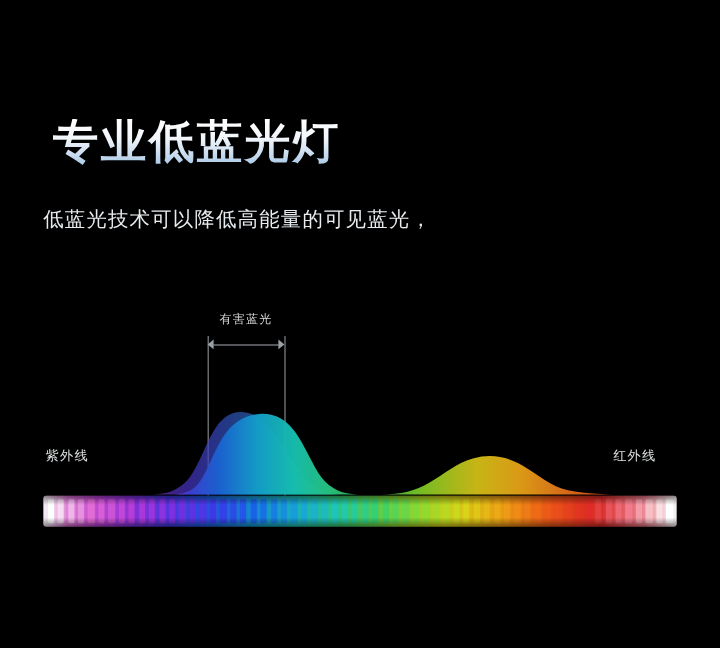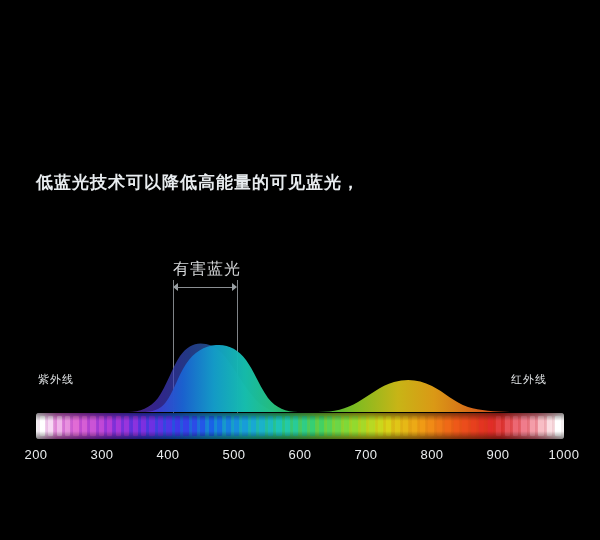--- a/index.html
+++ b/index.html
@@ -29,21 +29,21 @@
     -webkit-background-clip: text;
     background-clip: text;
     color: transparent;
     -webkit-text-fill-color: transparent;
     white-space: nowrap;
   }
   .subtitle {
     position: absolute;
     left: 36px;
     font-size: 17px;
-    font-weight: 700;
+    font-weight: 400;
     color: #e8ecef;
     letter-spacing: 1px;
     white-space: nowrap;
   }
   .subtitle.l1 { top: 154px; }
   .subtitle.l2 { top: 190px; }
 
   
   .chart {
     position: absolute;
@@ -53,21 +53,21 @@
     height: 240px;
   }
 
   
   .harm-label {
     position: absolute;
     left: 173px;
     top: 9px;
     width: 64px;
     text-align: center;
-    font-size: 16px;
+    font-size: 10px;
     color: #d7d9db;
     letter-spacing: 1px;
     white-space: nowrap;
     transform: translateX(0);
   }
   .harm-arrow {
     position: absolute;
     left: 173px;
     top: 33px;
     width: 64px;
@@ -176,20 +176,21 @@
     color: #e9ecee;
     letter-spacing: .5px;
     white-space: nowrap;
   }
 </style>
 </head>
 <body>
 
 <div id="root">
 
+  <h1 class="title">专业低蓝光灯</h1>
 
   <p class="subtitle l1">低蓝光技术可以降低高能量的可见蓝光，</p>
 
   <div class="chart">
 
     <div class="harm-label">有害蓝光</div>
     <div class="harm-arrow">
       <span class="head left"></span>
       <span class="bar"></span>
       <span class="head right"></span>
@@ -308,25 +309,14 @@
         <i style="background: rgb(236, 104, 115); box-shadow: rgba(236, 104, 115, 0.85) 0px 0px 4px;"></i>
         <i style="background: rgb(240, 124, 140); box-shadow: rgba(240, 124, 140, 0.85) 0px 0px 4px;"></i>
         <i style="background: rgb(244, 157, 169); box-shadow: rgba(244, 157, 169, 0.85) 0px 0px 4px;"></i>
         <i style="background: rgb(248, 190, 197); box-shadow: rgba(248, 190, 197, 0.85) 0px 0px 4px;"></i>
         <i style="background: rgb(251, 222, 226); box-shadow: rgba(251, 222, 226, 0.85) 0px 0px 4px;"></i>
         <i style="background: rgb(255, 255, 255); box-shadow: rgba(255, 255, 255, 0.85) 0px 0px 4px;"></i>
       </div>
     <div class="shade"></div>
   </div>
 
-  <div class="axis">
-      <span class="tick" style="left: 0%;">200</span>
-      <span class="tick" style="left: 12.5%;">300</span>
-      <span class="tick" style="left: 25%;">400</span>
-      <span class="tick" style="left: 37.5%;">500</span>
-      <span class="tick" style="left: 50%;">600</span>
-      <span class="tick" style="left: 62.5%;">700</span>
-      <span class="tick" style="left: 75%;">800</span>
-      <span class="tick" style="left: 87.5%;">900</span>
-      <span class="tick" style="left: 100%;">1000</span>
-    </div>
 
 </div>
 
 </body></html>

